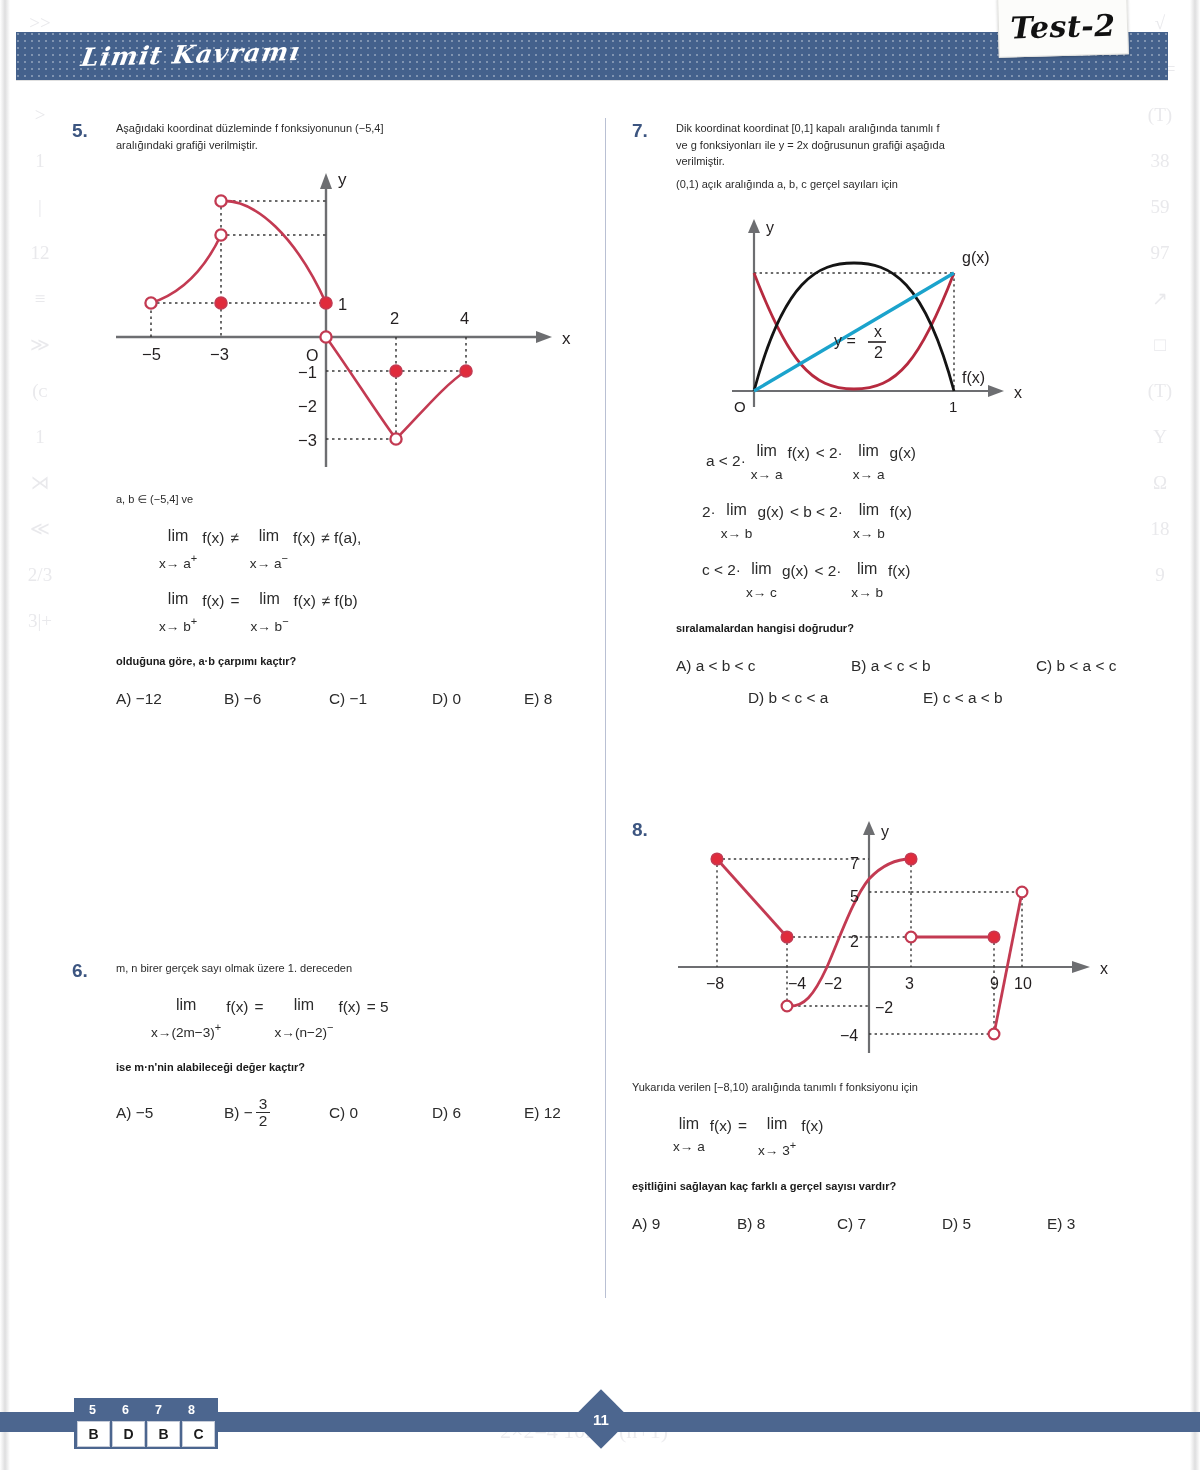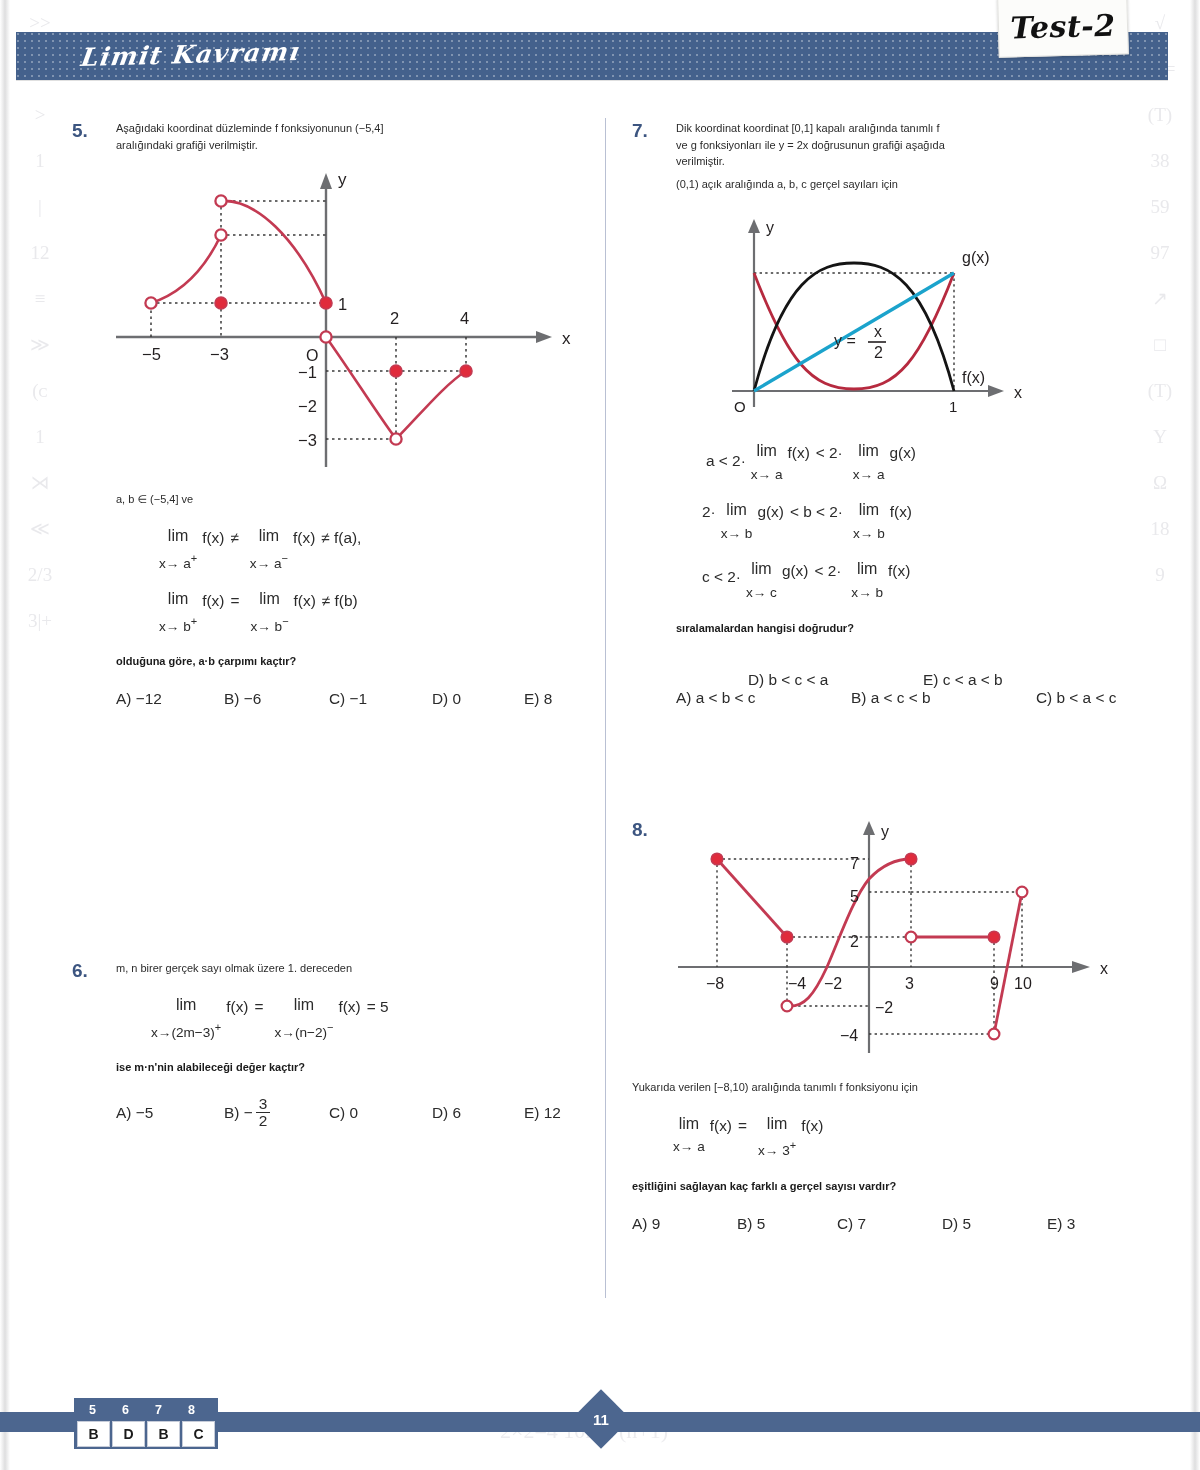--- a/index.html
+++ b/index.html
@@ -405,46 +405,46 @@
           <span class="lim">
             <span class="top"><span>lim</span></span>
             <span class="bot"><span>x→ b</span></span>
           </span>
           <span style="margin-top:1px">f(x)</span>
         </div>
 
         <div class="spacer20"></div>
 
         <div class="math mrow" style="margin-left:26px;">
-          <span style="margin-top:7px">c &lt; 2·</span>
+          <span style="margin-top:0">c &lt; 2·</span>
           <span class="lim">
             <span class="top"><span>lim</span></span>
             <span class="bot"><span>x→ c</span></span>
           </span>
           <span style="margin-top:1px">g(x)</span>
           <span style="margin:1px 5px 0 6px">&lt; 2·</span>
           <span class="lim">
             <span class="top"><span>lim</span></span>
             <span class="bot"><span>x→ b</span></span>
           </span>
           <span style="margin-top:1px">f(x)</span>
         </div>
 
         <div class="spacer20"></div>
         <div class="qtext bold">sıralamalardan hangisi doğrudur?</div>
 
         <div class="spacer20"></div>
-        <div class="opts" style="margin-top:14px;margin-left:72px;">
-          <span class="opt" style="width:175px">D) b &lt; c &lt; a</span>
-          <span class="opt">E) c &lt; a &lt; b</span>
-        </div>
         <div class="opts">
           <span class="opt" style="width:175px">A) a &lt; b &lt; c</span>
           <span class="opt" style="width:185px">B) a &lt; c &lt; b</span>
           <span class="opt">C) b &lt; a &lt; c</span>
+        </div>
+        <div class="opts" style="margin-top:14px;margin-left:72px;">
+          <span class="opt" style="width:175px">D) b &lt; c &lt; a</span>
+          <span class="opt">E) c &lt; a &lt; b</span>
         </div>
       </div>
     </div>
 
     <div class="q" style="margin-top:112px;">
       <div class="qnum">8.</div>
       <div class="qbody">
 
         <div style="margin:0 0 0 -14px;">
           <svg width="460" height="240" viewBox="0 0 460 240">
@@ -525,21 +525,21 @@
           </span>
           <span style="margin-top:1px">f(x)</span>
         </div>
 
         <div class="spacer20"></div>
         <div class="qtext bold" style="margin-left:-44px;">eşitliğini sağlayan kaç farklı a gerçel sayısı vardır?</div>
 
         <div class="spacer20"></div>
         <div class="opts" style="margin-left:-44px;">
           <span class="opt" style="width:105px">A) 9</span>
-          <span class="opt" style="width:100px">B) 5</span>
+          <span class="opt" style="width:100px">B) 8</span>
           <span class="opt" style="width:105px">C) 7</span>
           <span class="opt" style="width:105px">D) 5</span>
           <span class="opt">E) 3</span>
         </div>
       </div>
     </div>
   </div>
 
   <div class="bottom-wm">
     <span style="left:500px;top:38px;">2×2=4   10km   (n+1)</span>

